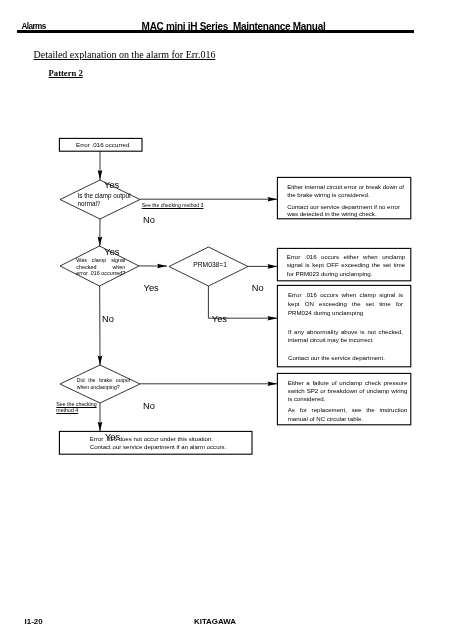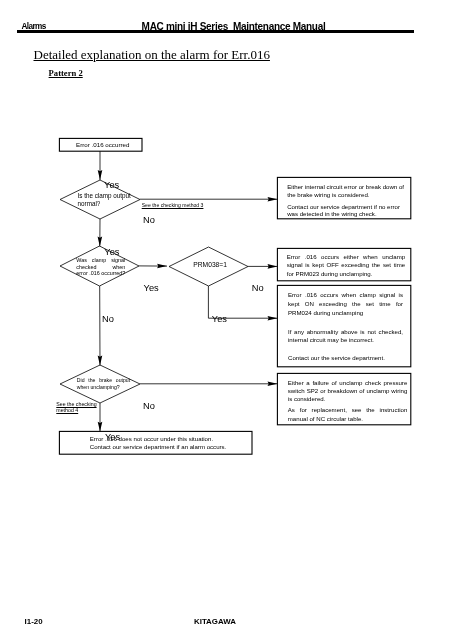--- a/index.html
+++ b/index.html
@@ -16,21 +16,21 @@
             font-family:"Liberation Sans",sans-serif;font-weight:bold;
             font-size:10px;line-height:8px;color:#000;letter-spacing:-0.295px;
             white-space:pre;text-align:center;}
   .hdr-rule{position:absolute;left:17px;top:30.3px;width:396.5px;height:2.6px;background:#000;}
   .ftr-left{position:absolute;left:24.6px;top:618.3px;font-family:"Liberation Sans",sans-serif;
             font-weight:bold;font-size:7.9px;line-height:8px;letter-spacing:0px;}
   .ftr-center{position:absolute;left:194px;top:618.3px;font-family:"Liberation Sans",sans-serif;
             font-weight:bold;font-size:7.9px;line-height:8px;letter-spacing:0px;}
 
   
-  .sect-title{position:absolute;left:33.5px;top:49.5px;font-size:13px;line-height:9px;
+  .sect-title{position:absolute;left:33.5px;top:49.5px;font-size:10px;line-height:9px;
        text-decoration:underline;text-underline-offset:1.3px;
        text-decoration-thickness:0.6px;white-space:nowrap;}
   .pattern{position:absolute;left:48.6px;top:68.6px;font-size:8.6px;line-height:9px;
        font-weight:bold;text-decoration:underline;text-underline-offset:1.3px;
        text-decoration-thickness:0.8px;white-space:nowrap;}
   .para{position:absolute;left:49.8px;top:95.2px;width:360px;font-size:8.4px;
        line-height:13px;text-align:justify;}
 
   
   #flow{position:absolute;left:0;top:0;width:452px;height:640px;overflow:visible;}

